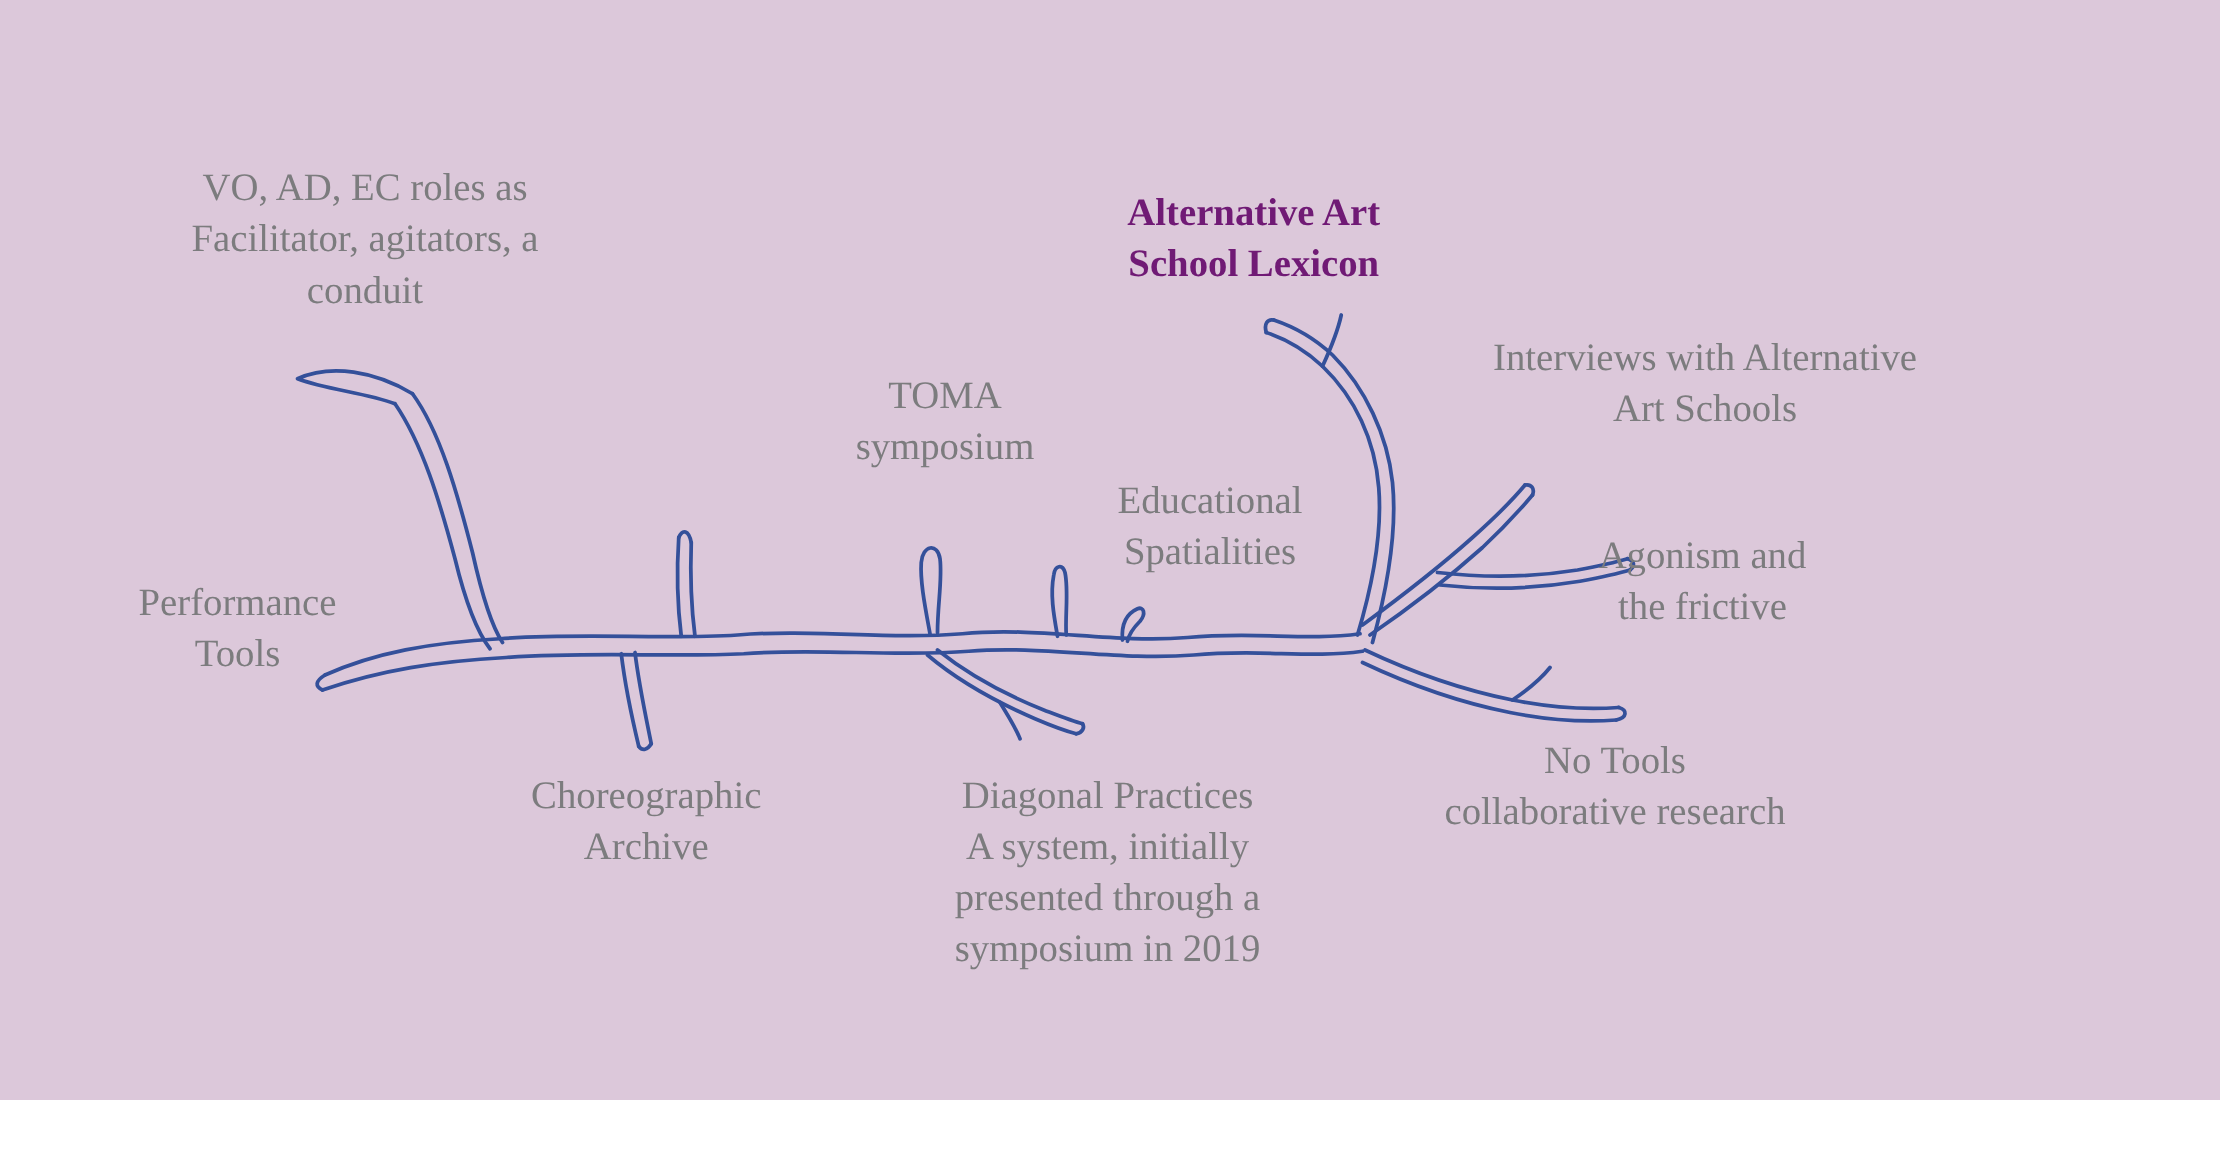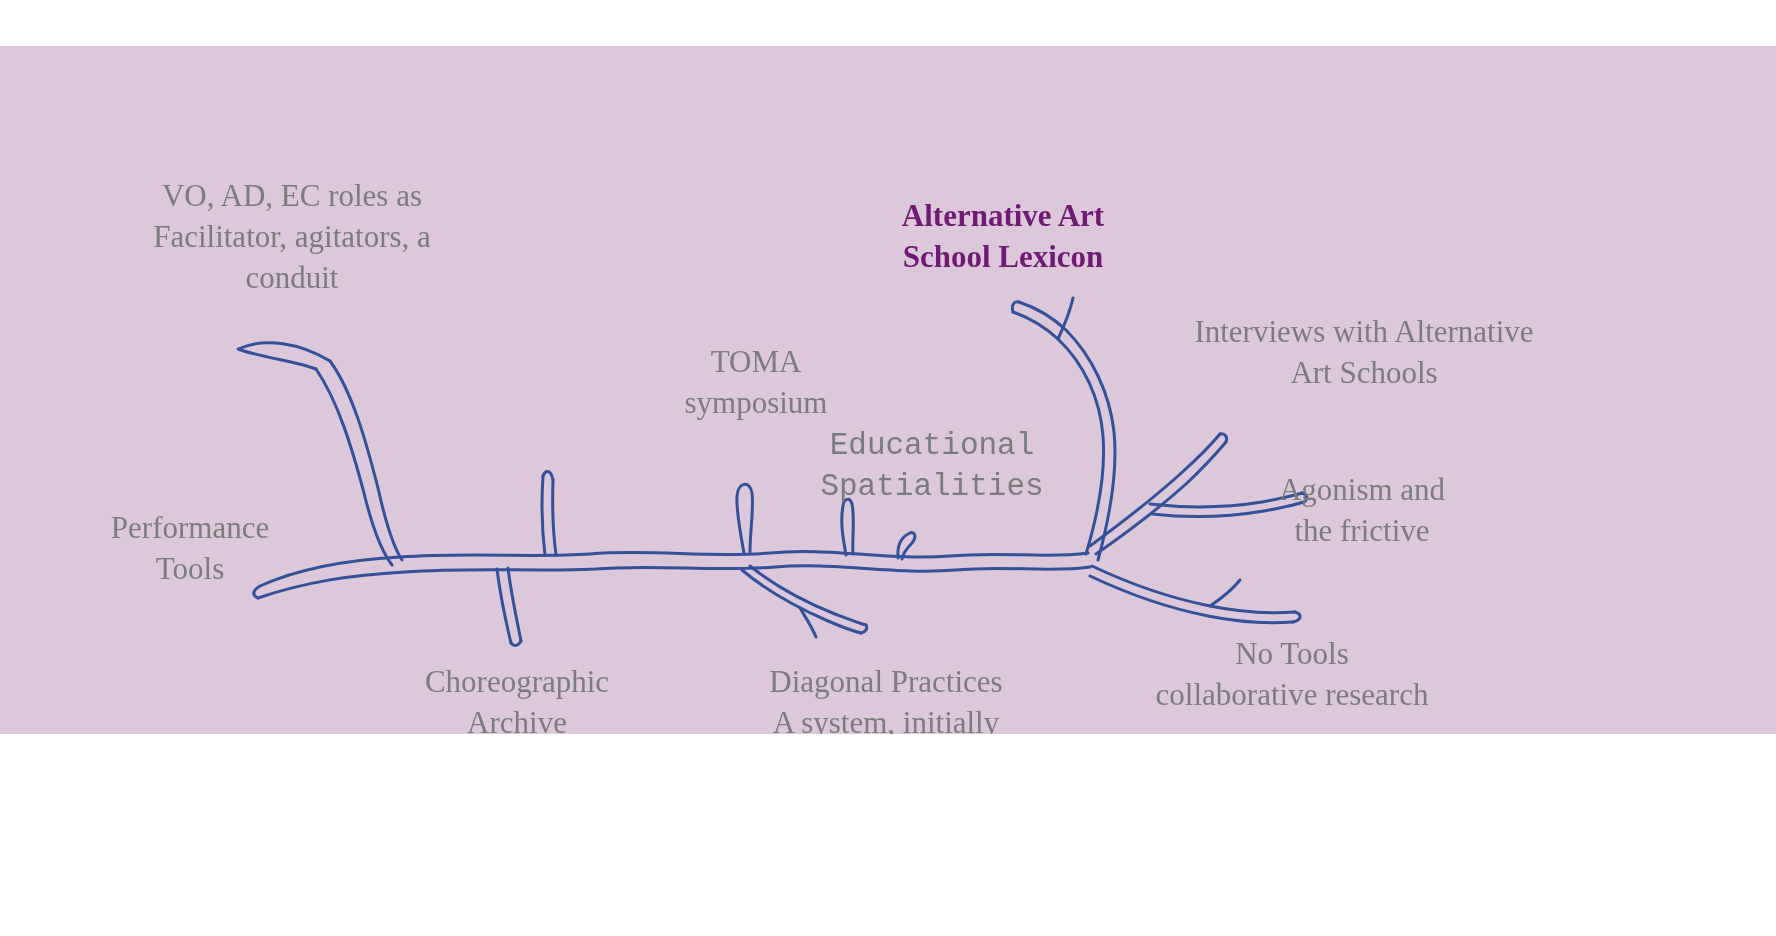--- a/index.html
+++ b/index.html
@@ -1,23 +1,22 @@
 <!DOCTYPE html>
 <html><head>
 <meta charset="utf-8">
 <style>
   html,body{margin:0;padding:0;}
   .canvas{
     position:relative;
     width:1776px;
-    height:688px;
+    height:880px;
     background:#dcc8da;
     overflow:hidden;
     font-family:"Liberation Serif","DejaVu Serif",serif;
-    margin-top:46px;
   }
   .branch-svg{
     position:absolute;
     left:0;top:0;
     width:1776px;height:936px;
   }
   .label{
     position:absolute;
     transform:translateX(-50%);
     text-align:center;
@@ -92,27 +91,27 @@
   <div class="label" style="left:190px; top:462px;">Performance
 Tools</div>
 
 
   <div class="label" style="left:517px; top:616px;">Choreographic
 Archive</div>
 
   <div class="label" style="left:756px; top:296px;">TOMA
 symposium</div>
 
-  <div class="label" style="left:932px; top:380px;font-family:Liberation Mono, monospace;">Educational
+  <div class="label" style="left:968px; top:380px;">Educational
 Spatialities</div>
 
   <div class="label" style="left:886px; top:616px;">Diagonal Practices
 A system, initially
 presented through a
-symposium in 2017</div>
+symposium in 2019</div>
 
   <div class="label bold" style="left:1003px; top:150px;">Alternative Art
 School Lexicon</div>
 
   <div class="label" style="left:1364px; top:266px;">Interviews with Alternative
 Art Schools</div>
 
   <div class="label" style="left:1362px; top:424px;">Agonism and
 the frictive</div>
 

